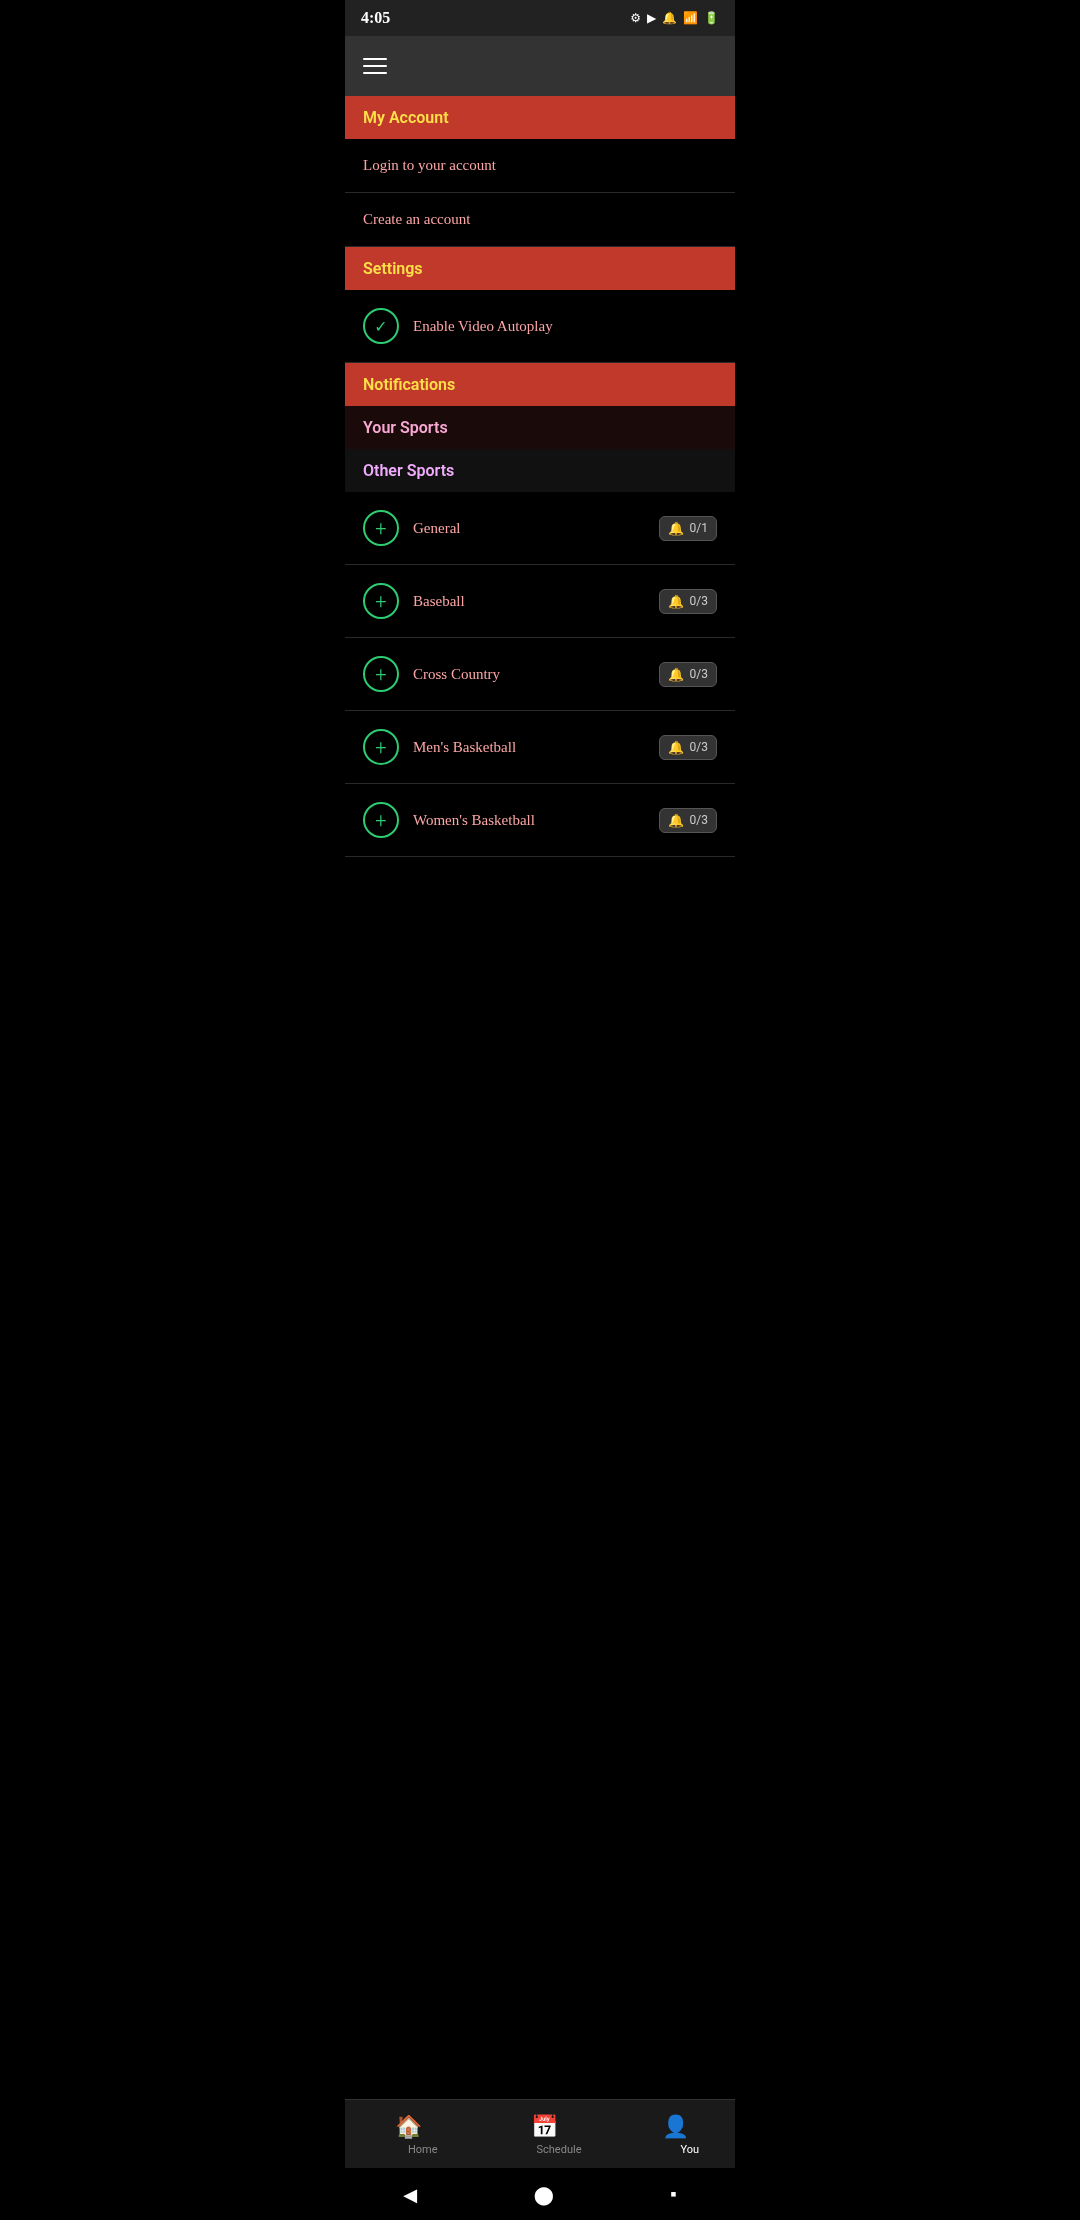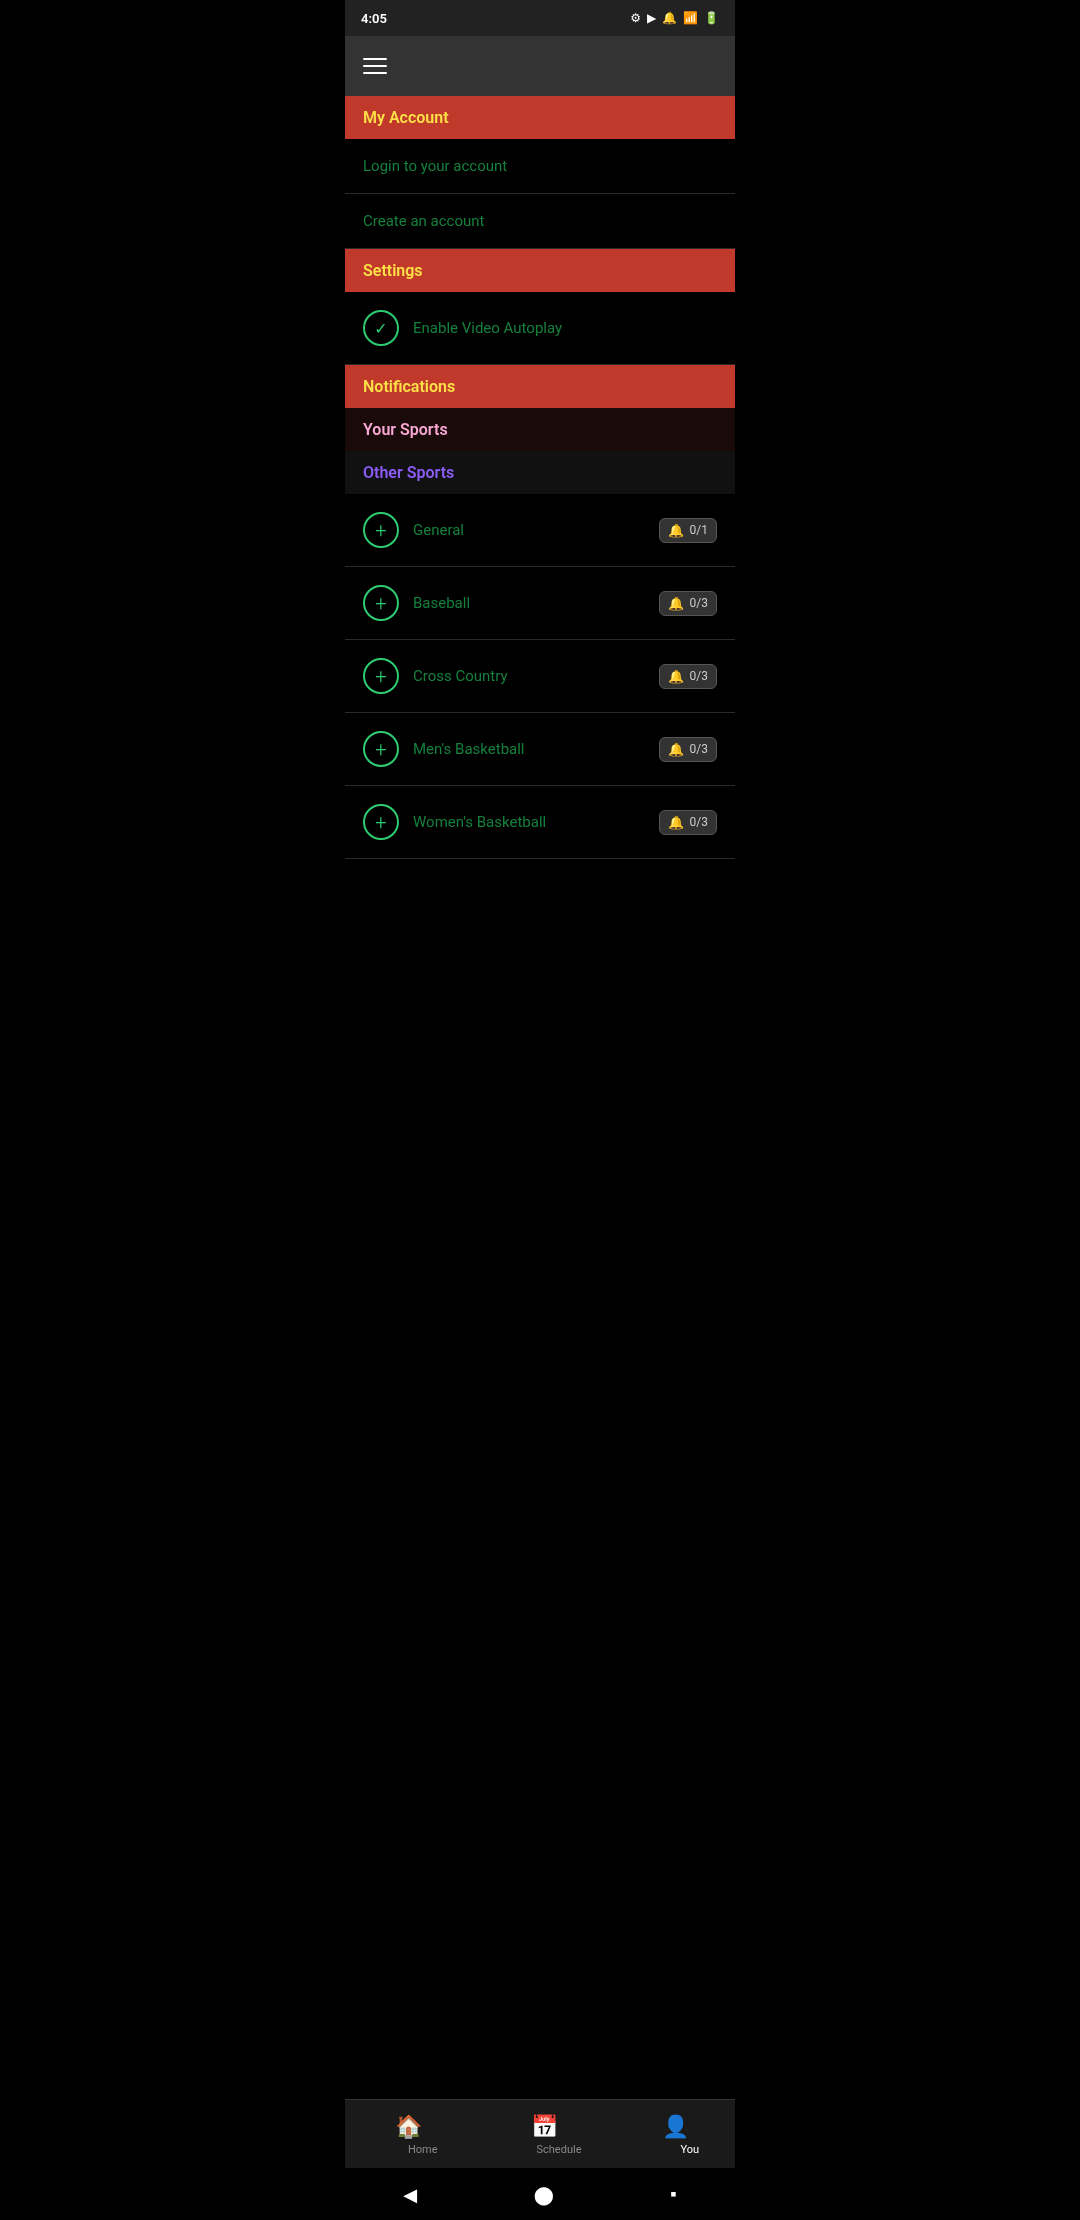--- a/index.html
+++ b/index.html
@@ -18,23 +18,24 @@
     
     .status-bar {
       background: #222;
       height: 36px;
       display: flex;
       align-items: center;
       justify-content: space-between;
       padding: 0 16px;
     }
     .status-time {
-      font-size: 13px;
+      font-size: 16px;
       font-weight: 600;
       color: #fff;
+      font-family: Liberation Serif, serif;
     }
     .status-icons {
       display: flex;
       align-items: center;
       gap: 6px;
     }
     .status-icons span {
       font-size: 12px;
       color: #fff;
     }
@@ -68,21 +69,21 @@
       font-size: 16px;
       font-weight: 600;
       color: #fde047;
     }
     .section-header.dark {
       background: #1a0a0a;
       color: #f9a8d4;
     }
     .section-header.black {
       background: #111;
-      color: #8b5cf6;
+      color: #f0abfc;
     }
 
     
     .menu-item {
       background: #000;
       border-bottom: 1px solid #2a2a2a;
       padding: 18px 18px;
       display: flex;
       align-items: center;
       cursor: pointer;
@@ -114,21 +115,22 @@
       justify-content: center;
       margin-right: 14px;
       flex-shrink: 0;
       color: #2ecc71;
       font-size: 20px;
       font-weight: 300;
     }
     .menu-item .item-label {
       flex: 1;
       font-size: 15px;
-      color: #15803d;
+      color: #fca5a5;
+      font-family: Liberation Serif, serif;
     }
     .notification-badge {
       background: #333;
       border: 1px solid #555;
       border-radius: 6px;
       padding: 4px 8px;
       display: flex;
       align-items: center;
       gap: 5px;
       font-size: 12px;

